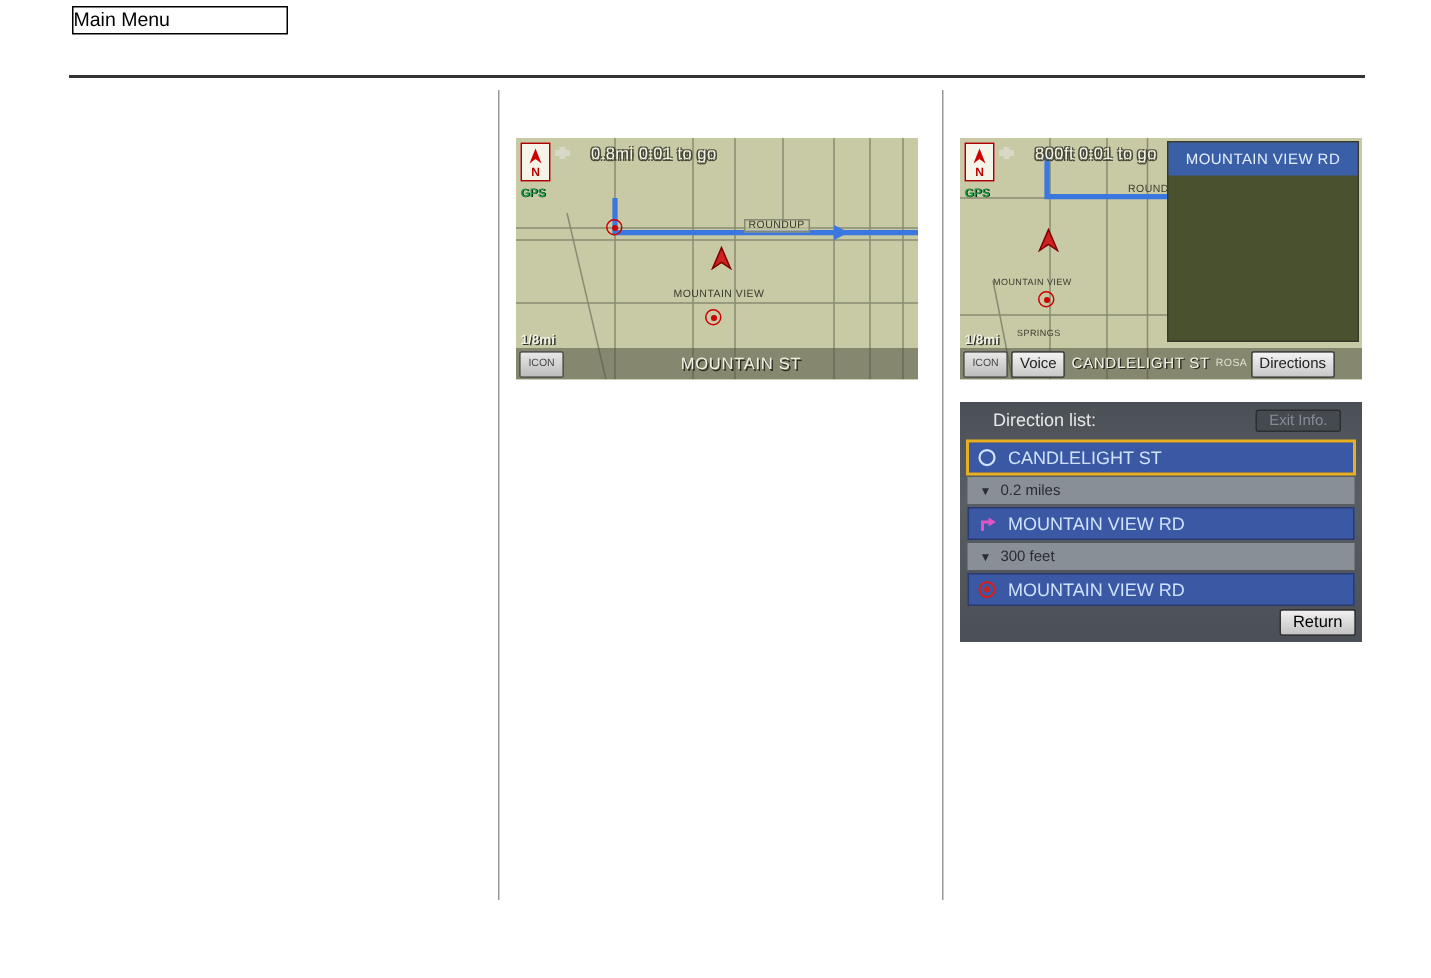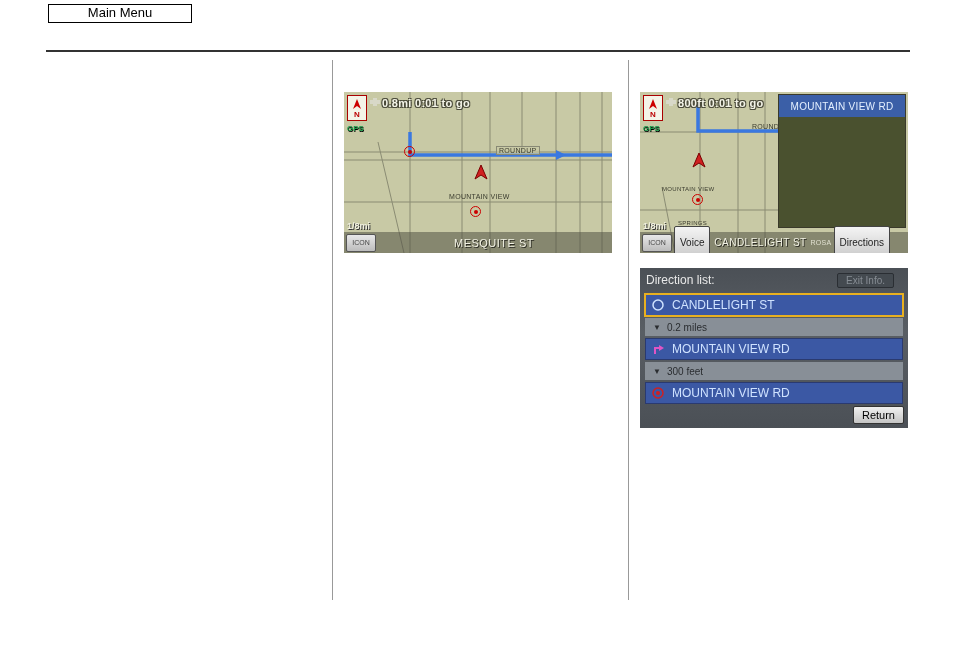--- a/index.html
+++ b/index.html
@@ -2,21 +2,21 @@
 <html><head>
 <meta charset="utf-8">
 <style>
   * { box-sizing: border-box; margin: 0; padding: 0; }
   body { font-family: "Helvetica Neue", Arial, sans-serif; background: #fff; width: 954px; height: 652px; position: relative; }
   
   .main-menu-btn {
     position: absolute; left: 48px; top: 4px;
     width: 144px; height: 19px;
     border: 1.5px solid #000; background: #fff;
-    font-size: 13px; font-weight: 500; text-align: center;
+    font-size: 13px; font-weight: 500; text-align: left;
     line-height: 16px; cursor: pointer;
   }
   .hr-line {
     position: absolute; left: 46px; top: 50px;
     width: 864px; height: 1.5px; background: #333;
   }
   .divider-v1 { position: absolute; left: 332px; top: 60px; width: 1px; height: 540px; background: #999; }
   .divider-v2 { position: absolute; left: 628px; top: 60px; width: 1px; height: 540px; background: #999; }
 
   
@@ -47,22 +47,22 @@
   .sat-icon {
     position: absolute; left: 25px; top: 4px;
     color: #e8e8d8; font-size: 10px;
   }
   .gps-label {
     position: absolute; left: 3px; top: 32px;
     color: #1a9a4a; font-size: 8px; font-weight: bold;
     text-shadow: 0.5px 0.5px 0 #000;
   }
   .dist-togo {
-    position: absolute; left: 38px; top: 5px;
-    color: #f4f4e8; font-size: 11px; font-weight: bold;
+    position: absolute; left: 50px; top: 5px;
+    color: #f4f4e8; font-size: 11px; font-weight: normal;
     text-shadow: 1px 1px 0 #4a4a3a, -1px -1px 0 #4a4a3a, 1px -1px 0 #4a4a3a, -1px 1px 0 #4a4a3a;
     letter-spacing: 0.3px;
   }
   .scale-label {
     position: absolute; left: 3px; bottom: 22px;
     color: #f0f0e0; font-size: 9px; font-weight: bold;
     text-shadow: 1px 1px 0 #333;
   }
   .map-bottombar {
     position: absolute; left: 0; bottom: 0; right: 0; height: 21px;
@@ -70,21 +70,21 @@
     display: flex; align-items: center;
   }
   .icon-btn {
     width: 30px; height: 18px; margin-left: 2px;
     background: linear-gradient(#e8e8e8,#bcbcbc);
     border: 1px solid #555; border-radius: 2px;
     display: flex; align-items: center; justify-content: center;
     font-size: 7px; color: #444;
   }
   .voice-btn, .directions-btn {
-    height: 18px; padding: 16px 5px; margin-left: 2px;
+    height: 18px; padding: 0 5px; margin-left: 2px;
     background: linear-gradient(#f4f4f4,#c8c8c8);
     border: 1px solid #444; border-radius: 2px;
     font-size: 10px; color: #222;
     display: flex; align-items: center;
   }
   .directions-btn { margin-left: auto; margin-right: 18px; }
   .street-label {
     flex: 1; text-align: center; color: #f2f2e4;
     font-size: 11px; font-weight: 500; letter-spacing: 0.5px;
     text-shadow: 1px 1px 0 #2a2a22;
@@ -131,21 +131,21 @@
 
   
   .dir-panel {
     position: absolute; left: 640px; top: 268px;
     width: 268px; height: 160px;
     background: linear-gradient(#4b5056,#595e64 40%,#4b5056);
     font-family: Arial, sans-serif;
   }
   .dir-header {
     height: 24px; display: flex; align-items: center;
-    padding-left: 6px; color: #e8e8e8; font-size: 12px;
+    padding-left: 22px; color: #e8e8e8; font-size: 12px;
   }
   .exit-info-btn {
     margin-left: auto; margin-right: 14px;
     background: #444a50; color: #878d94;
     border: 1px solid #2a2e33; padding: 1px 8px; font-size: 10px;
     border-radius: 2px;
   }
   .dir-item {
     height: 22px; margin: 2px 5px;
     background: #3b58a4; border: 1px solid #2a3a70;
@@ -216,21 +216,21 @@
         <rect x="1" y="4" width="4" height="4" fill="#d8d8c8"></rect>
         <rect x="7" y="4" width="4" height="4" fill="#d8d8c8"></rect>
         <rect x="4" y="2" width="4" height="8" fill="#d8d8c8"></rect>
       </svg>
   </div>
   <div class="gps-label">GPS</div>
   <div class="dist-togo">0.8mi 0:01 to go</div>
   <div class="scale-label">1/8mi</div>
   <div class="map-bottombar">
     <div class="icon-btn">ICON</div>
-    <div class="street-label">MESQUITE ST</div>
+    <div class="street-label">MOUNTAIN ST</div>
   </div>
 </div>
 
 <div class="map-panel2">
   <svg width="268" height="161" style="position:absolute;left:0;top:0">
     <line class="map-bg-line" x1="0" y1="40" x2="140" y2="40"></line>
     <line class="map-bg-line" x1="0" y1="118" x2="140" y2="118"></line>
     <line class="map-bg-line" x1="60" y1="0" x2="60" y2="161"></line>
     <line class="map-bg-line" x1="98" y1="0" x2="98" y2="161"></line>
     <line class="map-bg-line" x1="125" y1="0" x2="125" y2="161"></line>

